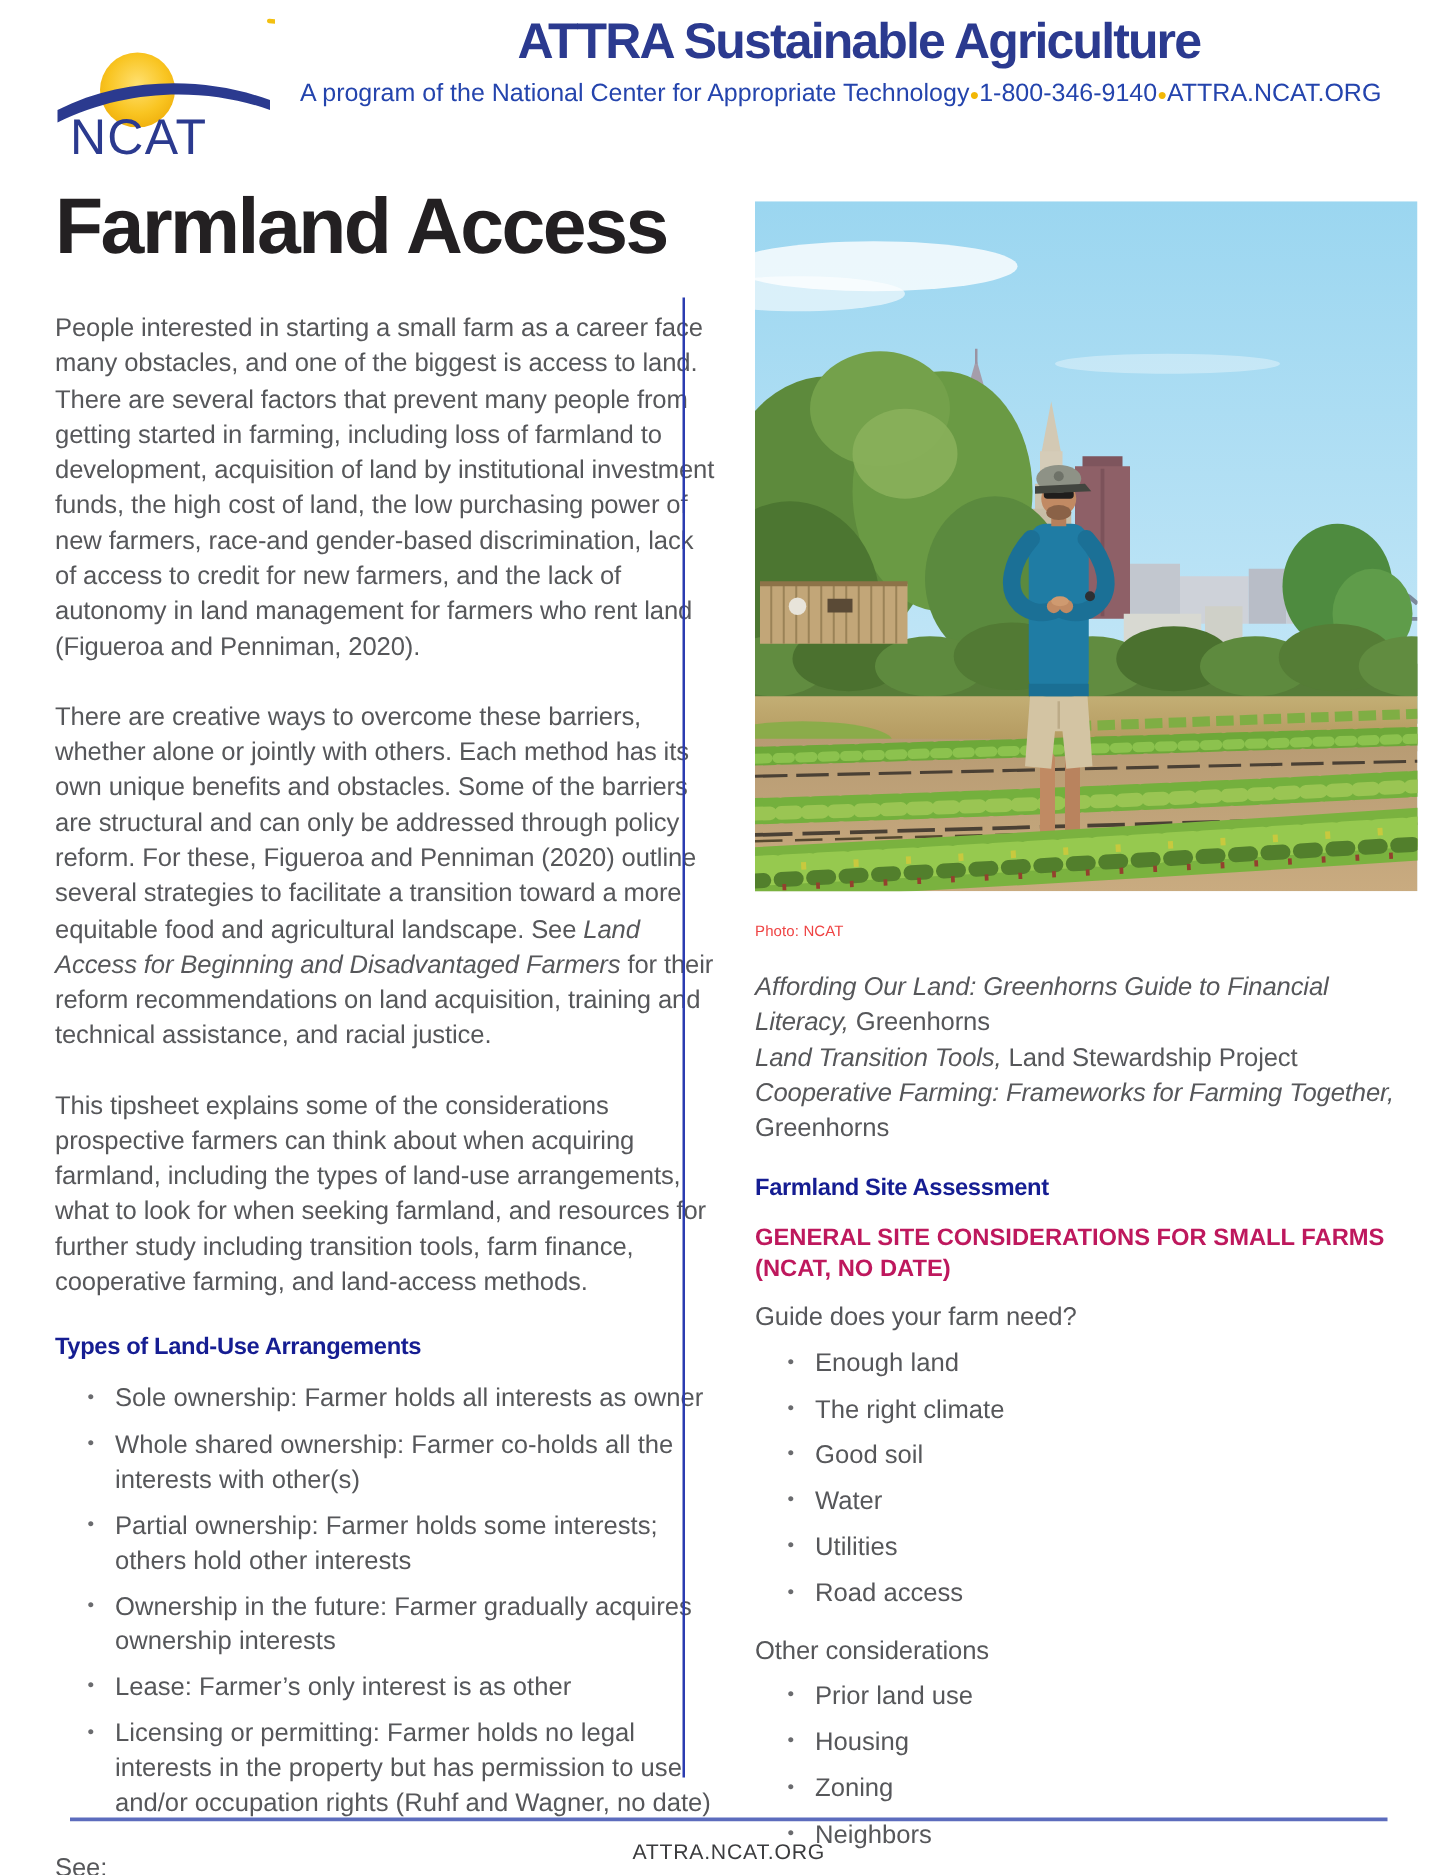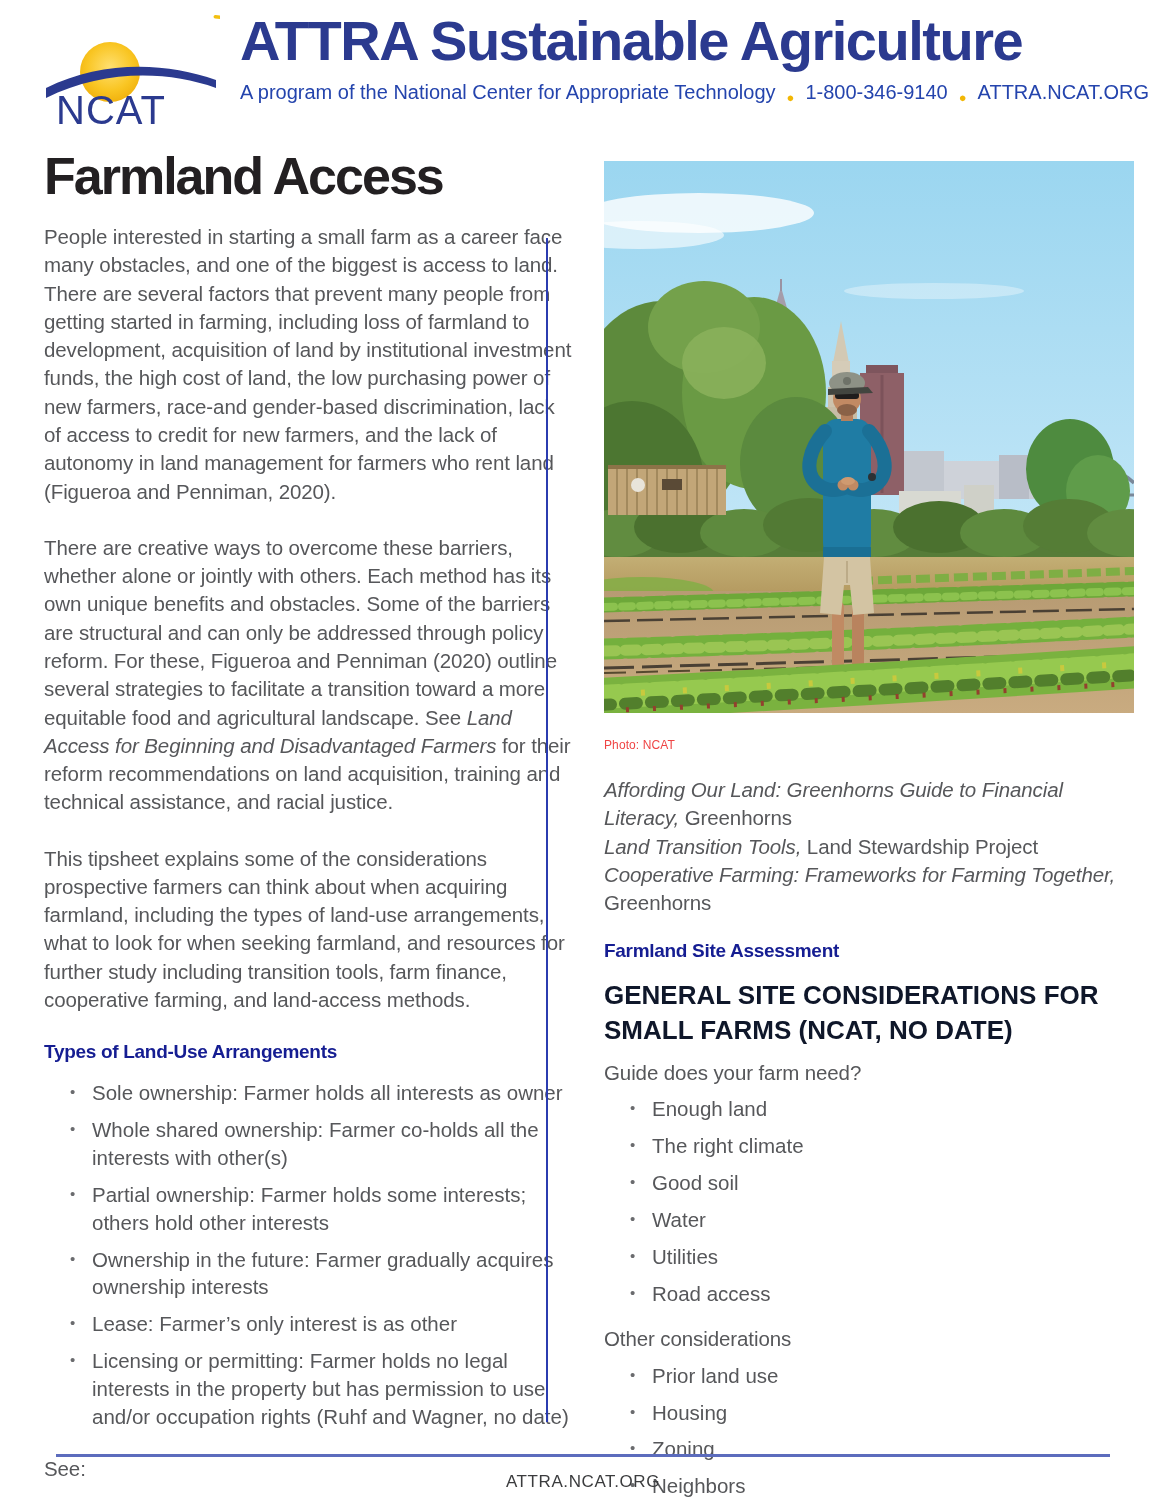--- a/index.html
+++ b/index.html
@@ -16,50 +16,50 @@
   
   .masthead { display:flex; align-items:flex-start; padding:6px 30px 0 44px; height:138px; }
   .logo-block { width:182px; position:relative; flex:0 0 auto; }
   .logo-block svg { display:block; }
   .logo-ncat {
     font-size:40px; font-weight:400; color:#2b3a8f;
     letter-spacing:1px; margin-top:-12px; padding-left:12px; line-height:1;
   }
   .brand-block { flex:1; padding-top:6px; margin-left:14px; min-width:0; }
   .brand {
-    font-size:56px; font-weight:700; color:#2b3a8f;
-    letter-spacing:-1.5px; line-height:1.05; white-space:nowrap;
+    font-size:40px; font-weight:700; color:#2b3a8f;
+    letter-spacing:-1.5px; line-height:1.05; white-space:nowrap;text-align:center;
   }
   .tagline {
-    display:flex; align-items:flex-end; gap:11px;
+    display:flex; align-items:center; 
     margin-top:10px; font-size:20px; color:#2444ad; white-space:nowrap;
   }
   .gold-dot { color:#f2b705; font-size:13px; line-height:1; }
   
   .columns { position:relative; display:flex; padding:12px 0 0 44px; }
   .col-left  { width:532px; flex:0 0 auto; }
   .col-right { width:532px; flex:0 0 auto; margin-left:28px; padding-top:11px; }
   .v-divider {
     position:absolute; left:546px; top:100px; height:1184px; width:2px;
     background:#2b3cb0;
   }
   
   .v-divider { left:546px; }
   h1.page-title {
-    font-size:52px; font-weight:700; color:#232022;
-    letter-spacing:-2px; line-height:1.0; margin-bottom:21px;
+    font-size:63px; font-weight:700; color:#232022;
+    letter-spacing:-2px; line-height:1.0; margin-bottom:36px;
   }
   .col-left p, .col-right p { font-size:20.5px; line-height:1.38; letter-spacing:-0.1px; }
   .para { margin-bottom:28px; }
   h2.section {
     font-size:19px; font-weight:700; color:#151d92;
     letter-spacing:-0.3px; margin:4px 0 16px 0; line-height:1.1;
   }
   h3.subsection {
-    font-size:26px; font-weight:700; color:#0f172a;
+    font-size:19px; font-weight:700; color:#be185d;
     line-height:1.32; margin:0 0 12px 0; letter-spacing:0;
   }
   ul.blist { list-style:none; margin:0 0 4px 0; }
   ul.blist li {
     display:flex; font-size:20.5px; line-height:1.36;
     margin-bottom:9px;
   }
   ul.blist .dot { flex:0 0 22px; margin-left:26px; color:#6a6b6e; font-size:15px; padding-top:3px; }
   .see { margin:24px 0 12px 0; }
   .res-line { font-size:20.5px; line-height:1.38; }

